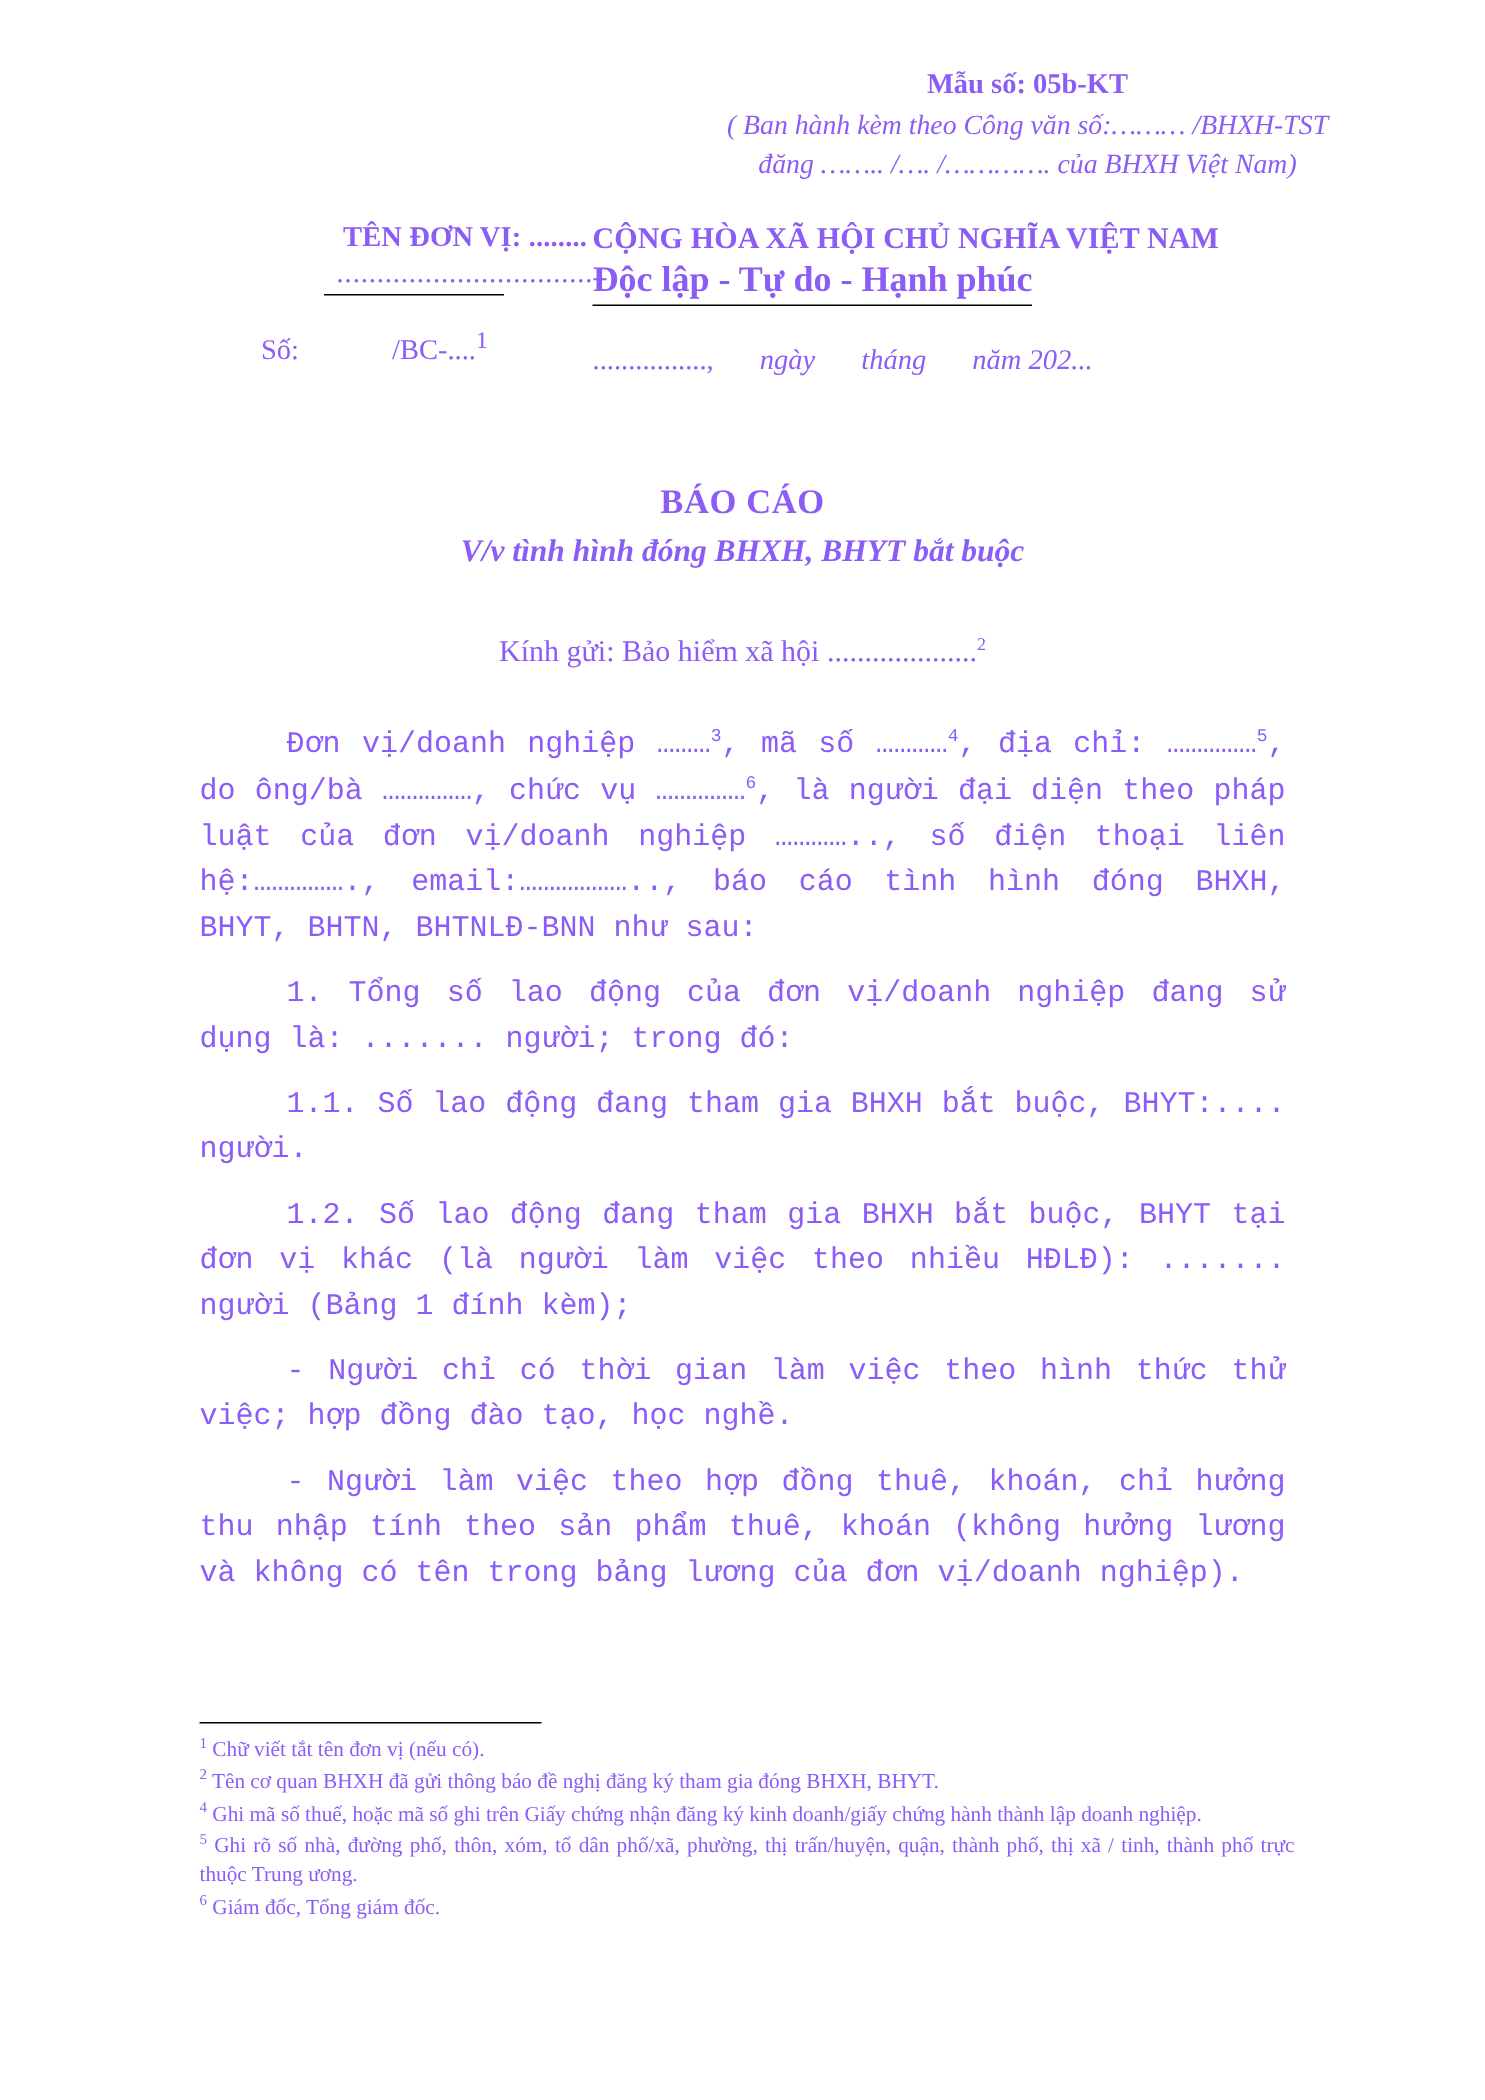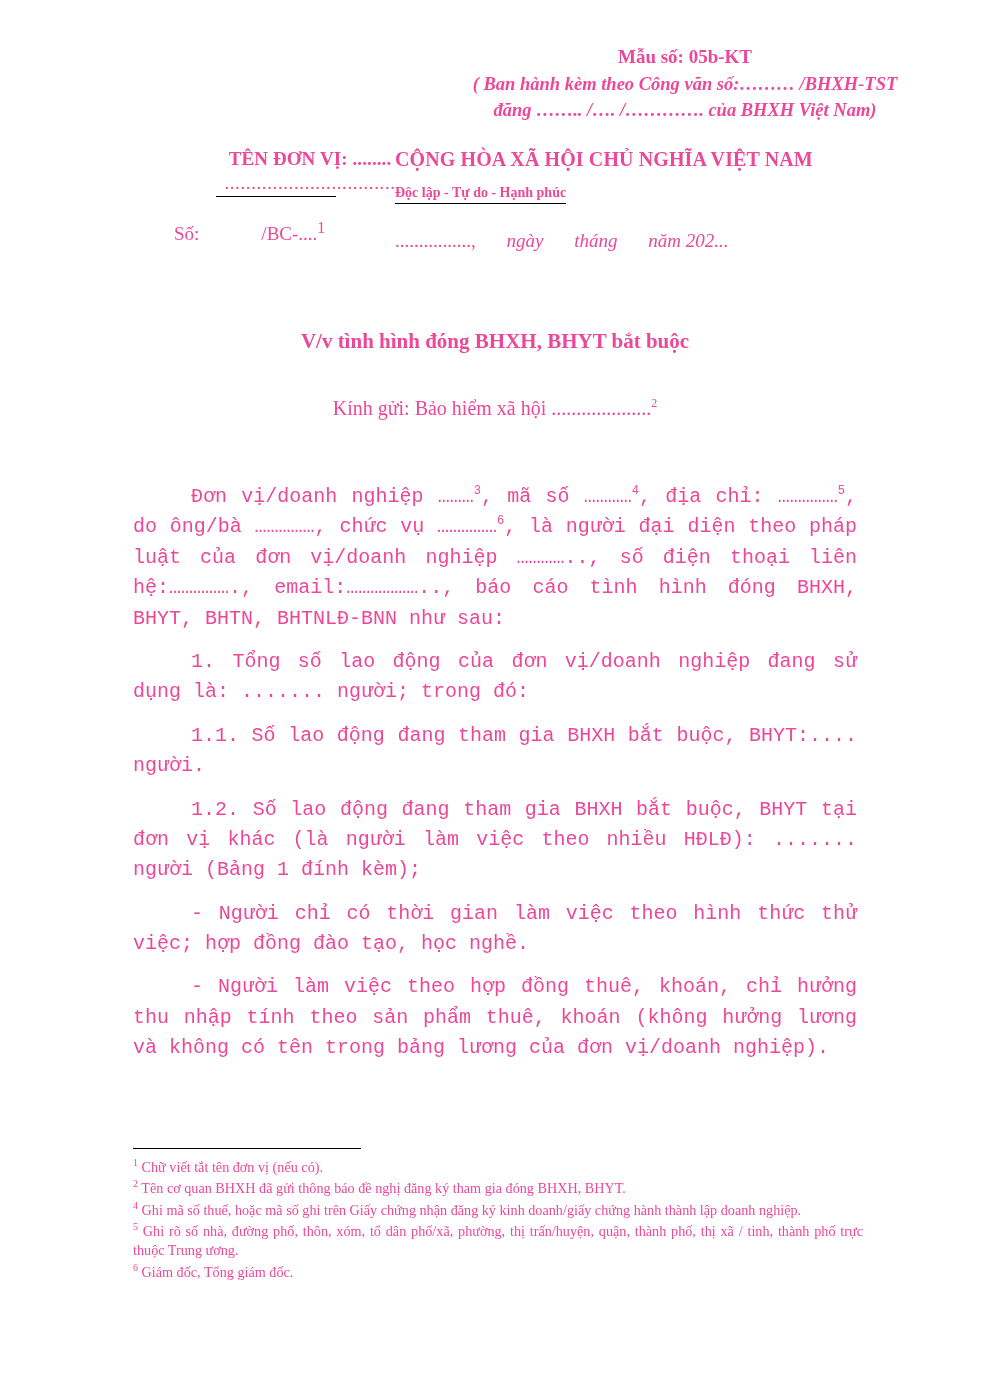--- a/index.html
+++ b/index.html
@@ -6,42 +6,41 @@
     margin: 0;
     padding: 0;
     background: #ffffff;
   }
   .page {
     position: relative;
     width: 990px;
     height: 1400px;
     background: #ffffff;
     font-family: "Liberation Serif", "DejaVu Serif", serif;
-    color: #ec4899;
+    color: #8b5cf6;
     overflow: hidden;
     box-sizing: border-box;
   }
 
   
   .form-ref {
     position: absolute;
     top: 44px;
     left: 420px;
     width: 530px;
     text-align: center;
     line-height: 1.42;
   }
   .form-ref .line-bold {
     font-weight: bold;
     font-size: 19px;
   }
   .form-ref .line-italic {
     font-style: italic;
     font-size: 18.5px;
-    font-weight: bold;
   }
 
   
   .header {
     position: absolute;
     top: 148px;
     left: 60px;
     right: 40px;
     height: 120px;
   }
@@ -89,22 +88,22 @@
     text-align: left;
   }
   .nation {
     font-weight: bold;
     font-size: 20px;
     letter-spacing: 0.1px;
     white-space: nowrap;
   }
   .motto {
     font-weight: bold;
-    font-size: 14px;
-    margin-top: 14px;
+    font-size: 24px;
+    margin-top: 3px;
     display: inline-block;
     border-bottom: 1.6px solid #000;
     padding-bottom: 2px;
     white-space: nowrap;
   }
   .date-line {
     margin-top: 26px;
     font-size: 19px;
     font-style: italic;
     white-space: nowrap;
@@ -122,20 +121,21 @@
   }
   .doc-title {
     font-weight: bold;
     font-size: 23px;
     letter-spacing: 0.4px;
   }
   .doc-subtitle {
     font-weight: bold;
     font-size: 21px;
     margin-top: 7px;
+    font-style: italic;
   }
   .recipient {
     margin-top: 42px;
     font-size: 20px;
   }
   .recipient sup { font-size: 12px; vertical-align: super; }
 
   
   .body {
     position: absolute;
@@ -202,20 +202,21 @@
       <div class="date-line">
         <span class="plain">................,</span>
         <span class="date-gap"></span><span>ngày</span>
         <span class="date-gap"></span><span>tháng</span>
         <span class="date-gap"></span><span>năm 202...</span>
       </div>
     </div>
   </div>
 
   <div class="title-block">
+    <div class="doc-title">BÁO CÁO</div>
     <div class="doc-subtitle">V/v tình hình đóng BHXH, BHYT bắt buộc</div>
     <div class="recipient">
       <span>Kính gửi: Bảo hiểm xã hội ....................</span><sup>2</sup>
     </div>
   </div>
 
   <div class="body">
 
     <p><span>Đơn vị/doanh nghiệp ………</span><sup>3</sup><span>, mã số …………</span><sup>4</sup><span>, địa chỉ: ……………</span><sup>5</sup><span>, do ông/bà ……………, chức vụ ……………</span><sup>6</sup><span>, là người đại diện theo pháp luật của đơn vị/doanh nghiệp ………….., số điện thoại liên hệ:……………., email:……………….., báo cáo tình hình đóng BHXH, BHYT, BHTN, BHTNLĐ-BNN như sau:</span></p>
 

